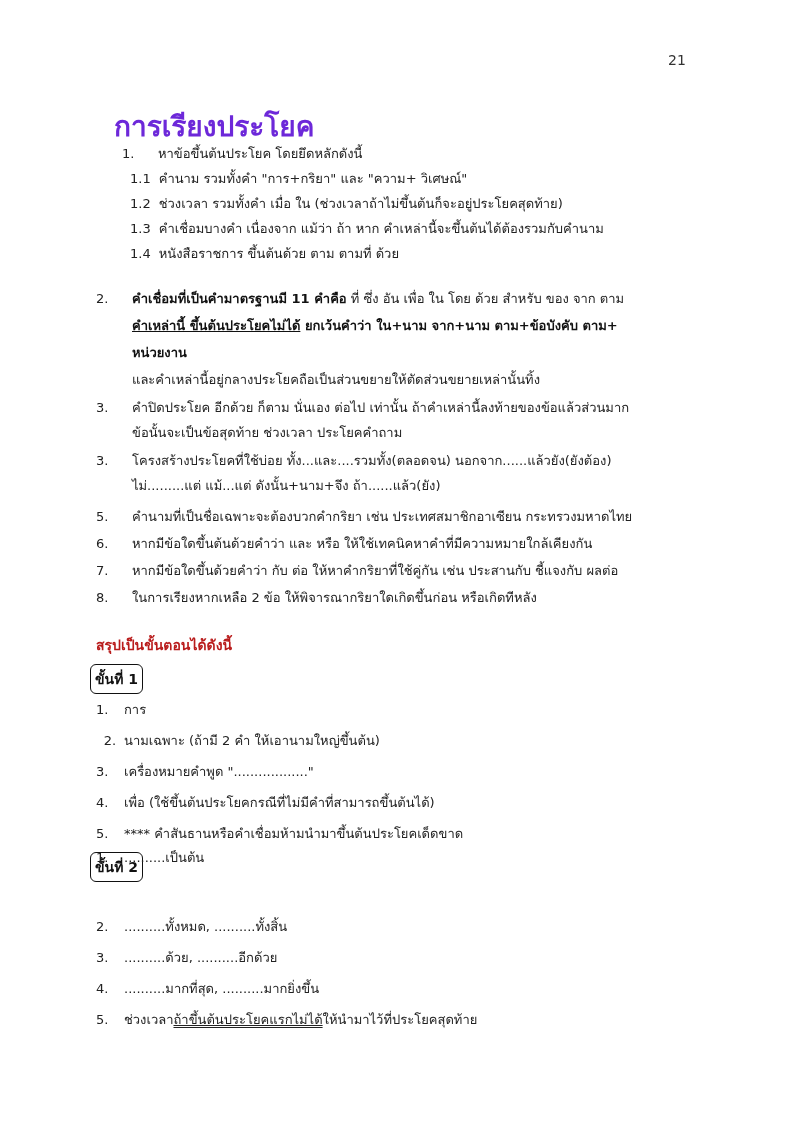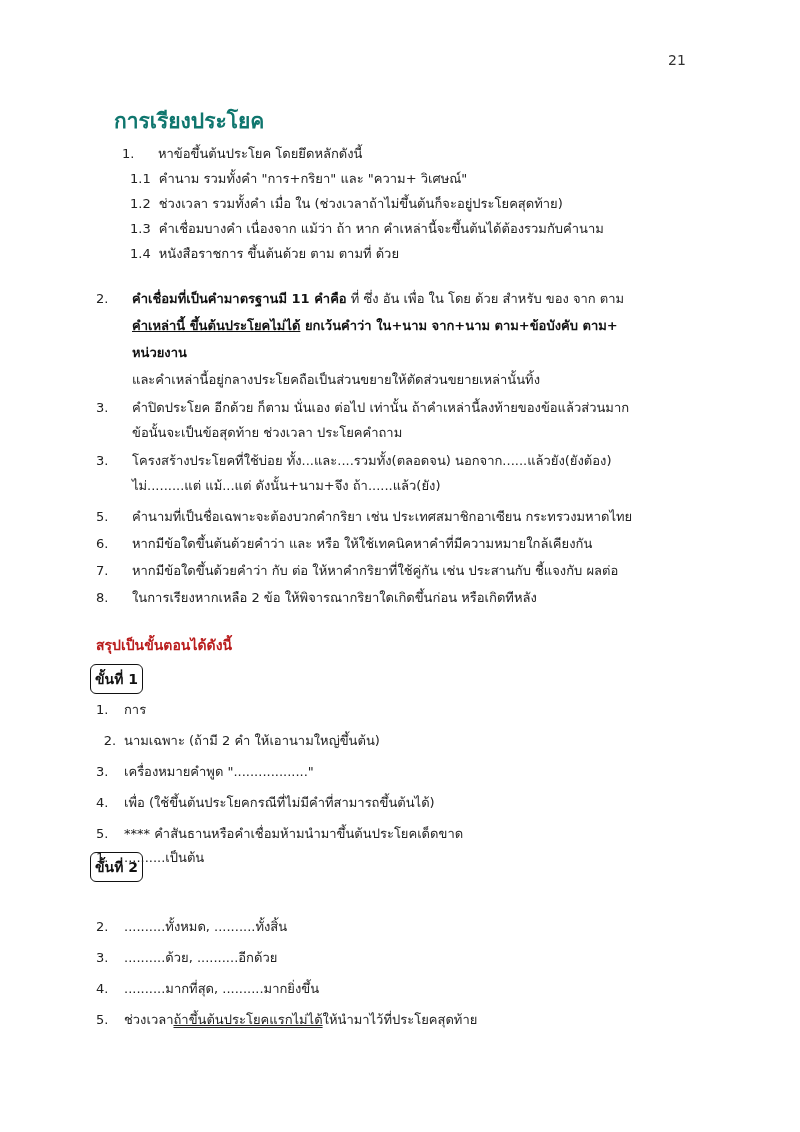--- a/index.html
+++ b/index.html
@@ -6,21 +6,21 @@
   body {
     width: 800px; height: 1132px; position: relative; overflow: hidden;
     font-family: "DejaVu Sans", sans-serif; color: #1a1a1a;
   }
   .page-num {
     position: absolute; top: 52px; left: 668px;
     font-size: 14px; color: #333;
   }
   .title {
     position: absolute; top: 104px; left: 114px;
-    font-size: 21px; font-weight: bold; color: #0f766e;
+    font-size: 28px; font-weight: bold; color: #6d28d9;
   }
   .line {
     position: absolute; font-size: 13px; white-space: nowrap; line-height: 20px;
     color: #222;
   }
   .num { display: inline-block; width: 36px; }
   .b { font-weight: bold; color: #111; }
   .u { text-decoration: underline; }
   .uu { text-decoration: underline double; }
   .subhead {

